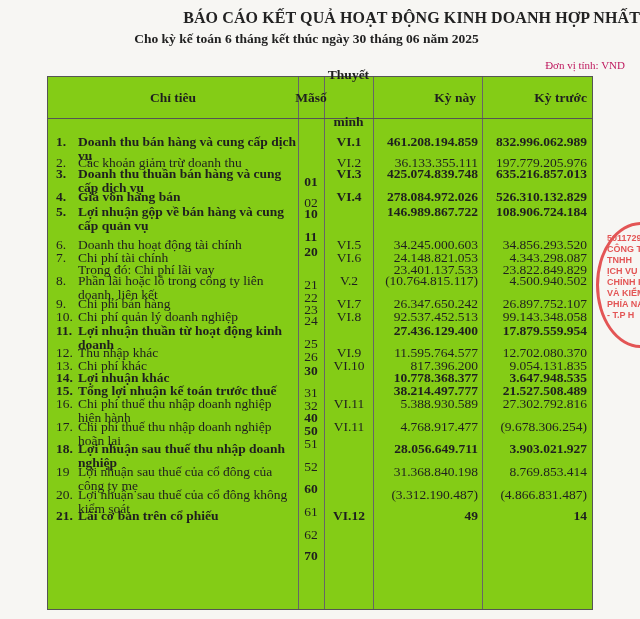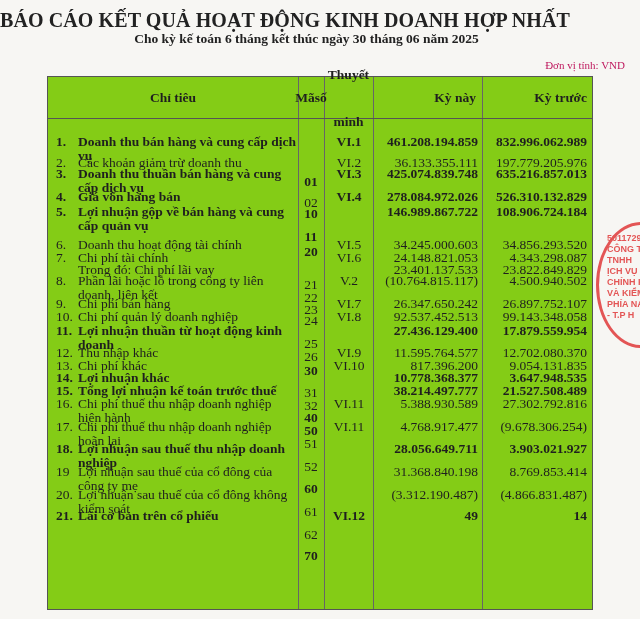--- a/index.html
+++ b/index.html
@@ -3,22 +3,22 @@
 <meta charset="utf-8">
 <style>
   html, body { margin:0; padding:0; }
   body {
     width:640px; height:619px; overflow:hidden; position:relative;
     background:#f7f6f3;
     font-family:"Liberation Serif", "DejaVu Serif", serif;
     color:#1f1f1f;
   }
   .title {
-    position:absolute; left:0; width:640px; top:9px; text-align:left;
-    font-weight:bold; font-size:20px; letter-spacing:0.1px; color:#222;
+    position:absolute; left:0; width:640px; top:9px; text-align:right;
+    font-weight:bold; font-size:16px; letter-spacing:0.1px; color:#222;
   }
   .subtitle {
     position:absolute; left:0; width:613px; top:31px; text-align:center;
     font-weight:bold; font-size:13.5px; color:#222;
   }
   .unit {
     position:absolute; right:15px; top:59px; font-size:11px; color:#be185d;
   }
   .table-wrap {
     position:absolute; left:47px; top:76px; width:546px; height:534px;

